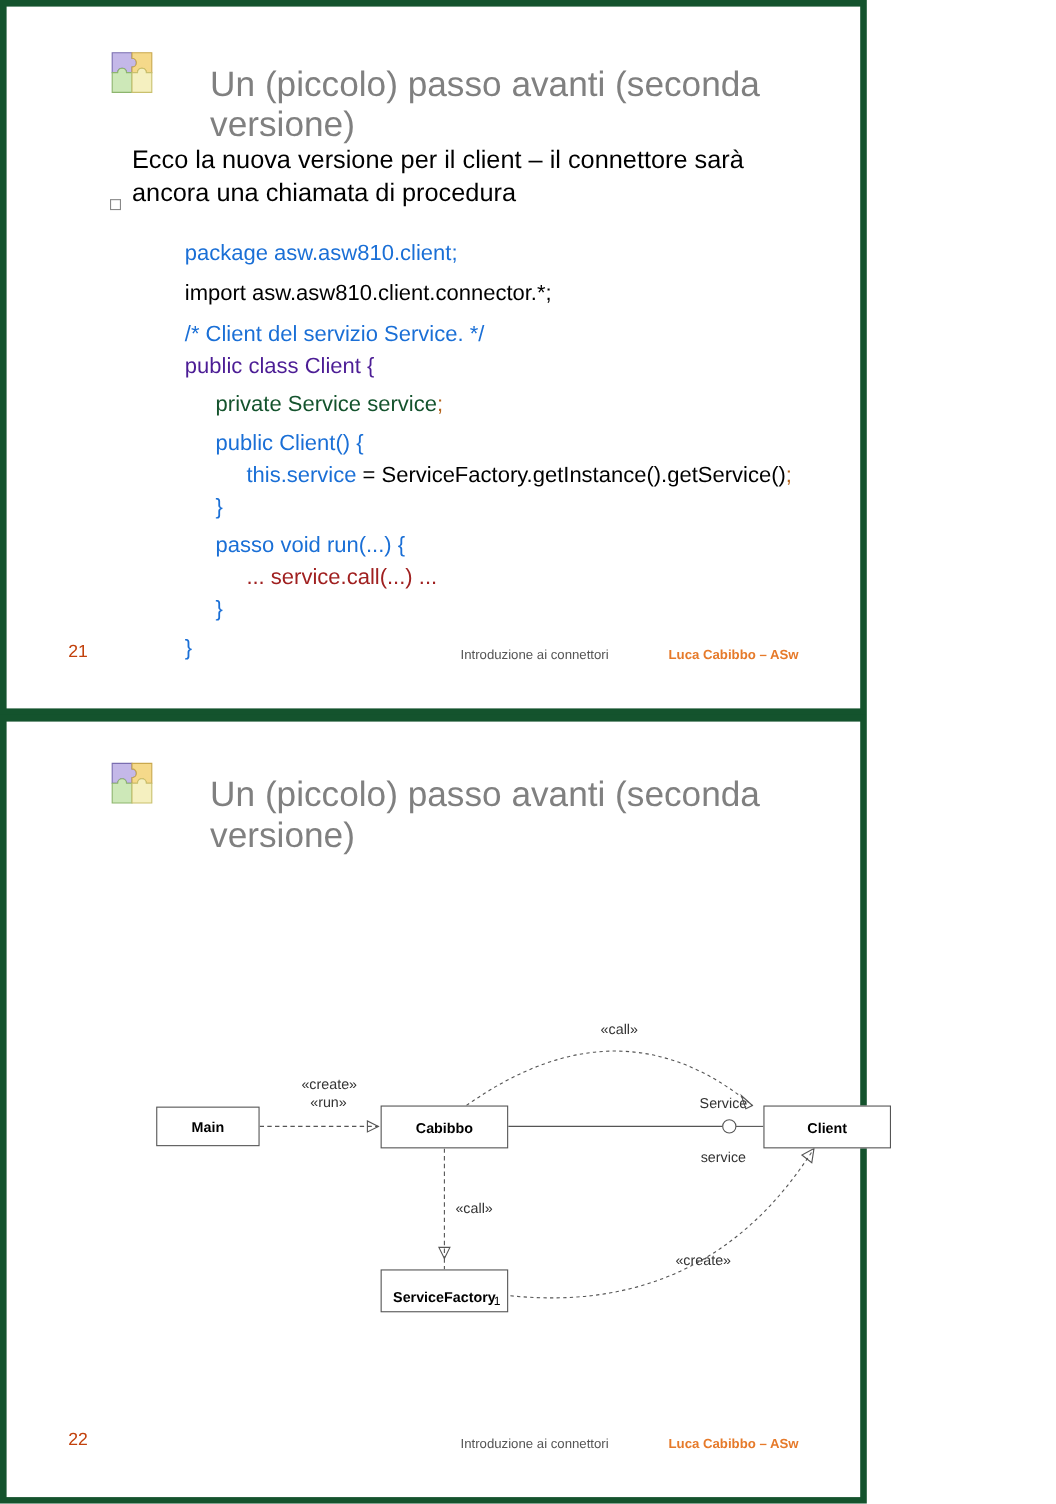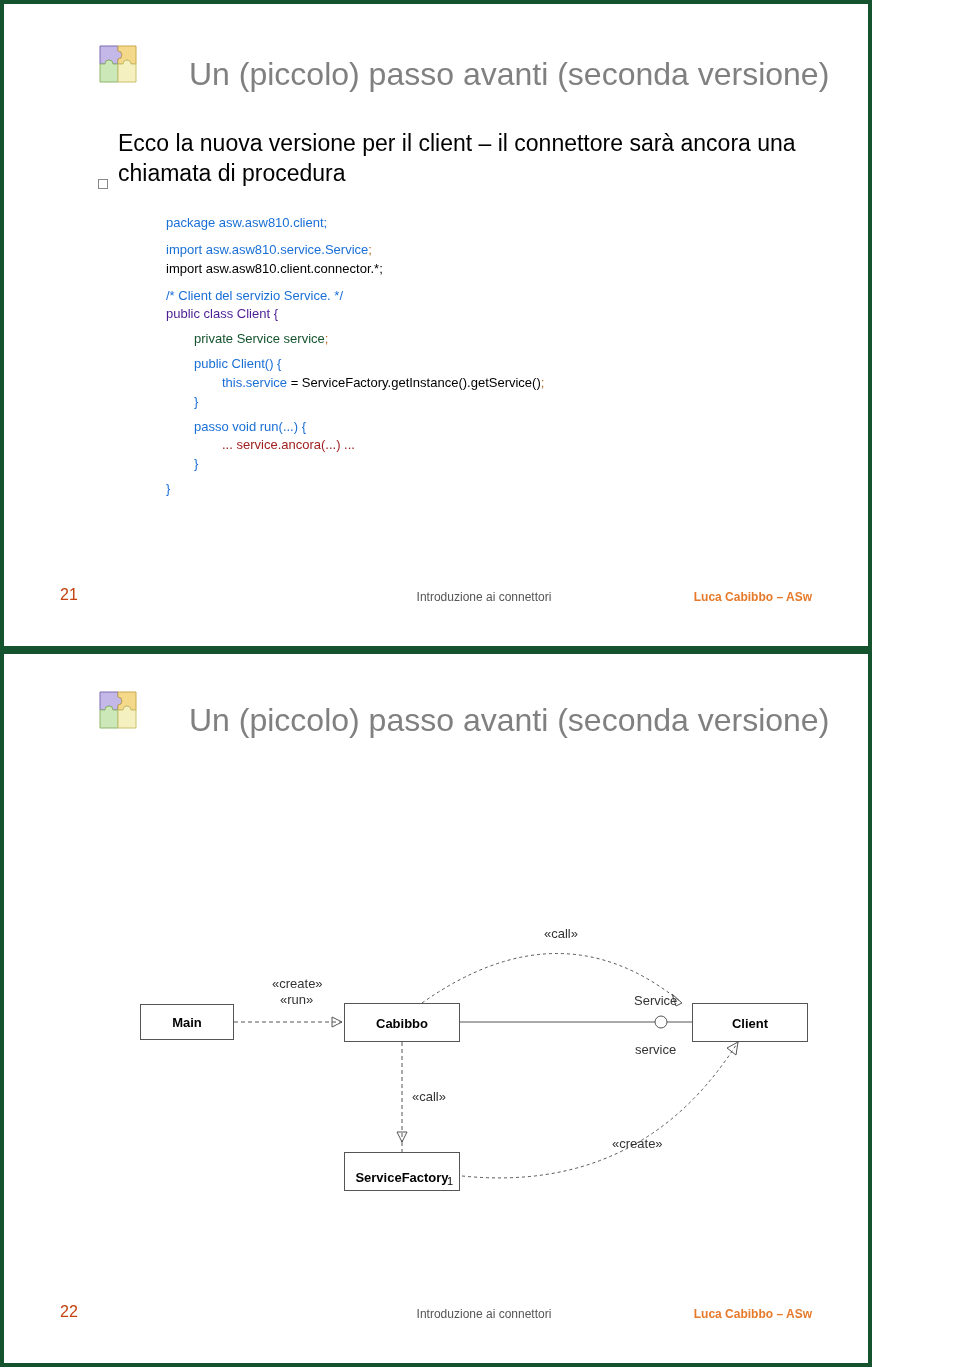--- a/index.html
+++ b/index.html
@@ -1,28 +1,28 @@
 <!DOCTYPE html>
 <html><head>
 <meta charset="utf-8">
 <style>
   * { margin:0; padding:0; box-sizing:border-box; }
   body { background:#fff; width:960px; font-family:Arial,Helvetica,sans-serif; color:#000; }
-  .slide { width:872px; position:relative; background:#fff; border:4px solid #14532d; }
+  .slide { width:788px; position:relative; background:#fff; border:6px solid #14532d; }
   .slide1 { height:650px; }
   .slide2 { height:717px; }
 
   .puzzle { position:absolute; top:34px; left:88px; }
   .title { position:absolute; top:52px; left:185px; font-size:32px; color:#808080; font-family:'Comic Sans MS',cursive,sans-serif; }
 
   .bullet-row { position:absolute; top:125px; left:94px; right:60px; display:flex;align-items:flex-end; }
   .bullet-sq { width:10px; height:10px; border:1.5px solid #888; margin-top:10px; margin-right:10px; flex-shrink:0; }
   .bullet-text { font-size:23px; line-height:1.3; }
 
-  .code { position:absolute; top:210px; left:162px; font-family:Arial,Helvetica,sans-serif; font-size:13px; line-height:1.45; }
+  .code { position:absolute; top:210px; left:162px; font-family:Arial,Helvetica,sans-serif; font-size:20px; line-height:1.45; }
 
   .footer-num { position:absolute; bottom:42px; left:56px; font-size:16px; color:#c2410c; }
   .footer-mid { position:absolute; bottom:42px; left:0; width:960px; text-align:center; font-size:12px; color:#555; }
   .footer-right { position:absolute; bottom:42px; right:56px; font-size:12px; color:#e67a2a; font-weight:bold; }
 
   .diagram { position:absolute; top:240px; left:118px; }
   .box { position:absolute; background:#fff; border:1px solid #555; text-align:center; font-size:13px; font-weight:bold; }
   .dlabel { position:absolute; font-size:13px; color:#333; }
 </style>
 </head>
@@ -42,41 +42,38 @@
   <div class="title">Un (piccolo) passo avanti (seconda versione)</div>
 
   <div class="bullet-row">
     <div class="bullet-sq"></div>
     <div class="bullet-text">Ecco la nuova versione per il client – il connettore sarà ancora una chiamata di procedura</div>
   </div>
 
   <div class="code">
     <div><span style="color:#1a6fd6">package asw.asw810.client;</span></div>
     <div style="height:8px"></div>
-    <div>
-      <span style="color:#1a6fd6">import asw.asw810.service.Service</span><span style="color:#b5651d">;</span>
-    </div>
     <div><span style="color:#000">import asw.asw810.client.connector.*;</span></div>
     <div style="height:8px"></div>
     <div><span style="color:#1a6fd6">/* Client del servizio Service. */</span></div>
     <div><span style="color:#4c1d95">public class Client {</span></div>
     <div style="height:6px"></div>
     <div style="padding-left:28px">
       <span style="color:#14532d">private Service service</span><span style="color:#b5651d">;</span>
     </div>
     <div style="height:6px"></div>
     <div style="padding-left:28px"><span style="color:#1a6fd6">public Client() {</span></div>
     <div style="padding-left:56px">
       <span style="color:#1a6fd6">this.service</span><span style="color:#000"> = ServiceFactory.getInstance().getService()</span><span style="color:#b5651d">;</span>
     </div>
     <div style="padding-left:28px"><span style="color:#1a6fd6">}</span></div>
     <div style="height:6px"></div>
     <div style="padding-left:28px"><span style="color:#1a6fd6">passo void run(...) {</span></div>
     <div style="padding-left:56px">
-      <span style="color:#a02020">...</span><span style="color:#a02020"> service.ancora(...) </span><span style="color:#a02020">...</span>
+      <span style="color:#a02020">...</span><span style="color:#a02020"> service.call(...) </span><span style="color:#a02020">...</span>
     </div>
     <div style="padding-left:28px"><span style="color:#1a6fd6">}</span></div>
     <div style="height:6px"></div>
     <div><span style="color:#1a6fd6">}</span></div>
   </div>
 
   <div class="footer-num">21</div>
   <div class="footer-mid">Introduzione ai connettori</div>
   <div class="footer-right">Luca Cabibbo – ASw</div>
 </div>

